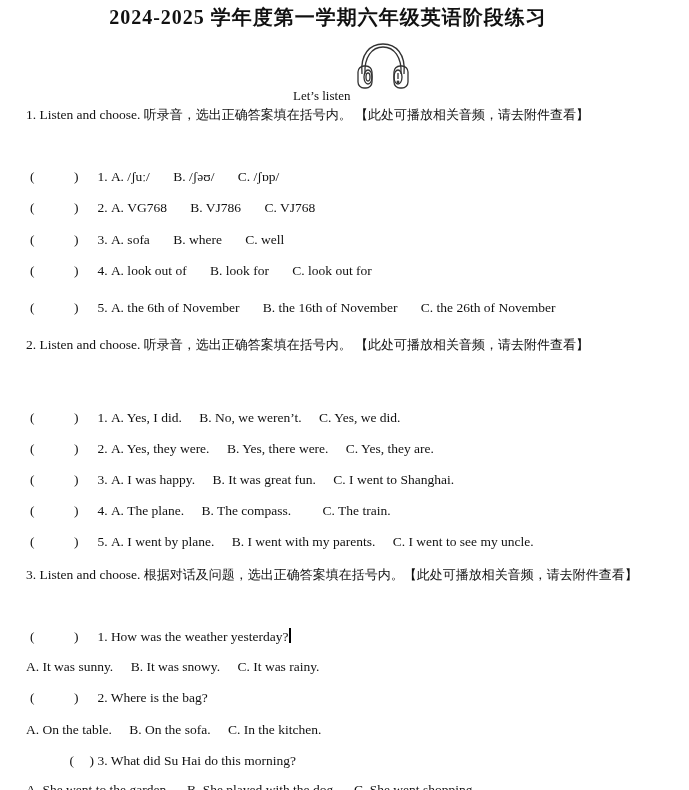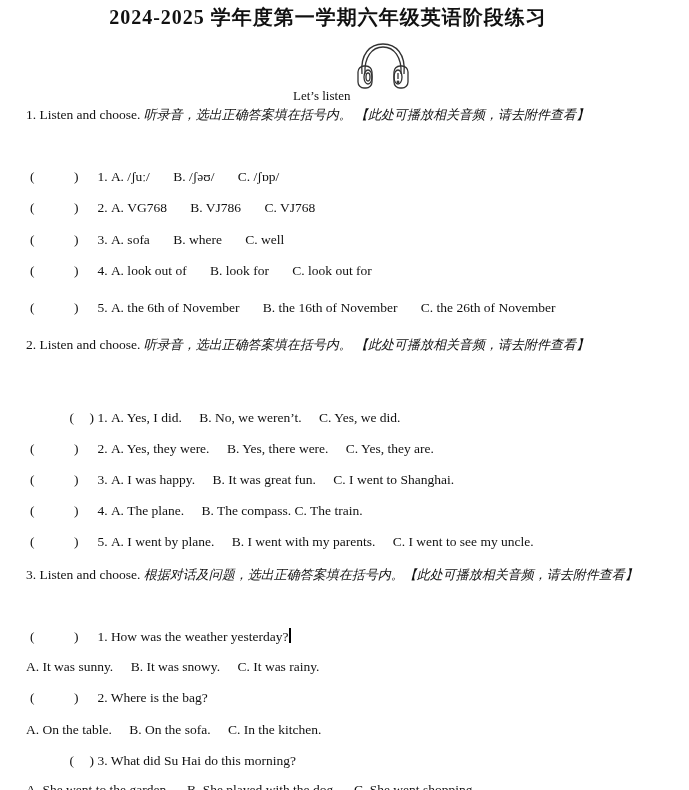--- a/index.html
+++ b/index.html
@@ -9,21 +9,21 @@
     color: #111111;
   }
   .abs { position: absolute; white-space: nowrap; }
   .title {
     top: 4px; left: 0; width: 656px; text-align: center;
     font-size: 20px; font-weight: bold; letter-spacing: 1px;
   }
   .listen-label { top: 77px; left: 293px; font-size: 13px; margin-top: 11px; }
   .headphones { top: 42px; left: 356px; width: 54px; height: 50px; }
   .section { left: 26px; font-size: 13.5px; }
-  .section .cn { font-family: "DejaVu Sans", sans-serif; font-size: 13px; font-style: italic; }
+  .section .cn { font-family: "DejaVu Sans", sans-serif; font-size: 13px; }
   .row { left: 30px; font-size: 13.5px; }
   .paren-open { display: inline-block; width: 44px; }
   .paren-close { display: inline-block; width: 20px; }
   .opt { display: inline-block; margin-right: 20px; }
   .q3-options { left: 26px; font-size: 13.5px; }
   .cursor {
     display: inline-block; width: 2px; height: 15px; background: #000;
     vertical-align: -2px;
   }
 </style>
@@ -88,21 +88,21 @@
   <span class="opt">B. the 16th of November</span>
   <span class="opt">C. the 26th of November</span>
 </div>
 
 <div class="abs section" style="top:336px;">
   <span>2. Listen and choose.</span>
   <span class="cn">听录音，选出正确答案填在括号内。</span>
   <span class="cn">【此处可播放相关音频，请去附件查看】</span>
 </div>
 
-<div class="abs row" style="top:410px;text-align:right;">
+<div class="abs row" style="top:410px;">
   <span class="paren-open">(</span><span class="paren-close">)</span>
   <span>1.</span>
   <span class="opt" style="margin-right:14px">A. Yes, I did.</span>
   <span class="opt" style="margin-right:14px">B. No, we weren’t.</span>
   <span class="opt">C. Yes, we did.</span>
 </div>
 <div class="abs row" style="top:441px;">
   <span class="paren-open">(</span><span class="paren-close">)</span>
   <span>2.</span>
   <span class="opt" style="margin-right:14px">A. Yes, they were.</span>
@@ -113,21 +113,21 @@
   <span class="paren-open">(</span><span class="paren-close">)</span>
   <span>3.</span>
   <span class="opt" style="margin-right:14px">A. I was happy.</span>
   <span class="opt" style="margin-right:14px">B. It was great fun.</span>
   <span class="opt">C. I went to Shanghai.</span>
 </div>
 <div class="abs row" style="top:503px;">
   <span class="paren-open">(</span><span class="paren-close">)</span>
   <span>4.</span>
   <span class="opt" style="margin-right:14px">A. The plane.</span>
-  <span class="opt" style="margin-right:0">B. The compass.</span>
+  <span class="opt" style="margin-right:28px">B. The compass.</span>
   <span class="opt">C. The train.</span>
 </div>
 <div class="abs row" style="top:534px;">
   <span class="paren-open">(</span><span class="paren-close">)</span>
   <span>5.</span>
   <span class="opt" style="margin-right:14px">A. I went by plane.</span>
   <span class="opt" style="margin-right:14px">B. I went with my parents.</span>
   <span class="opt">C. I went to see my uncle.</span>
 </div>
 

